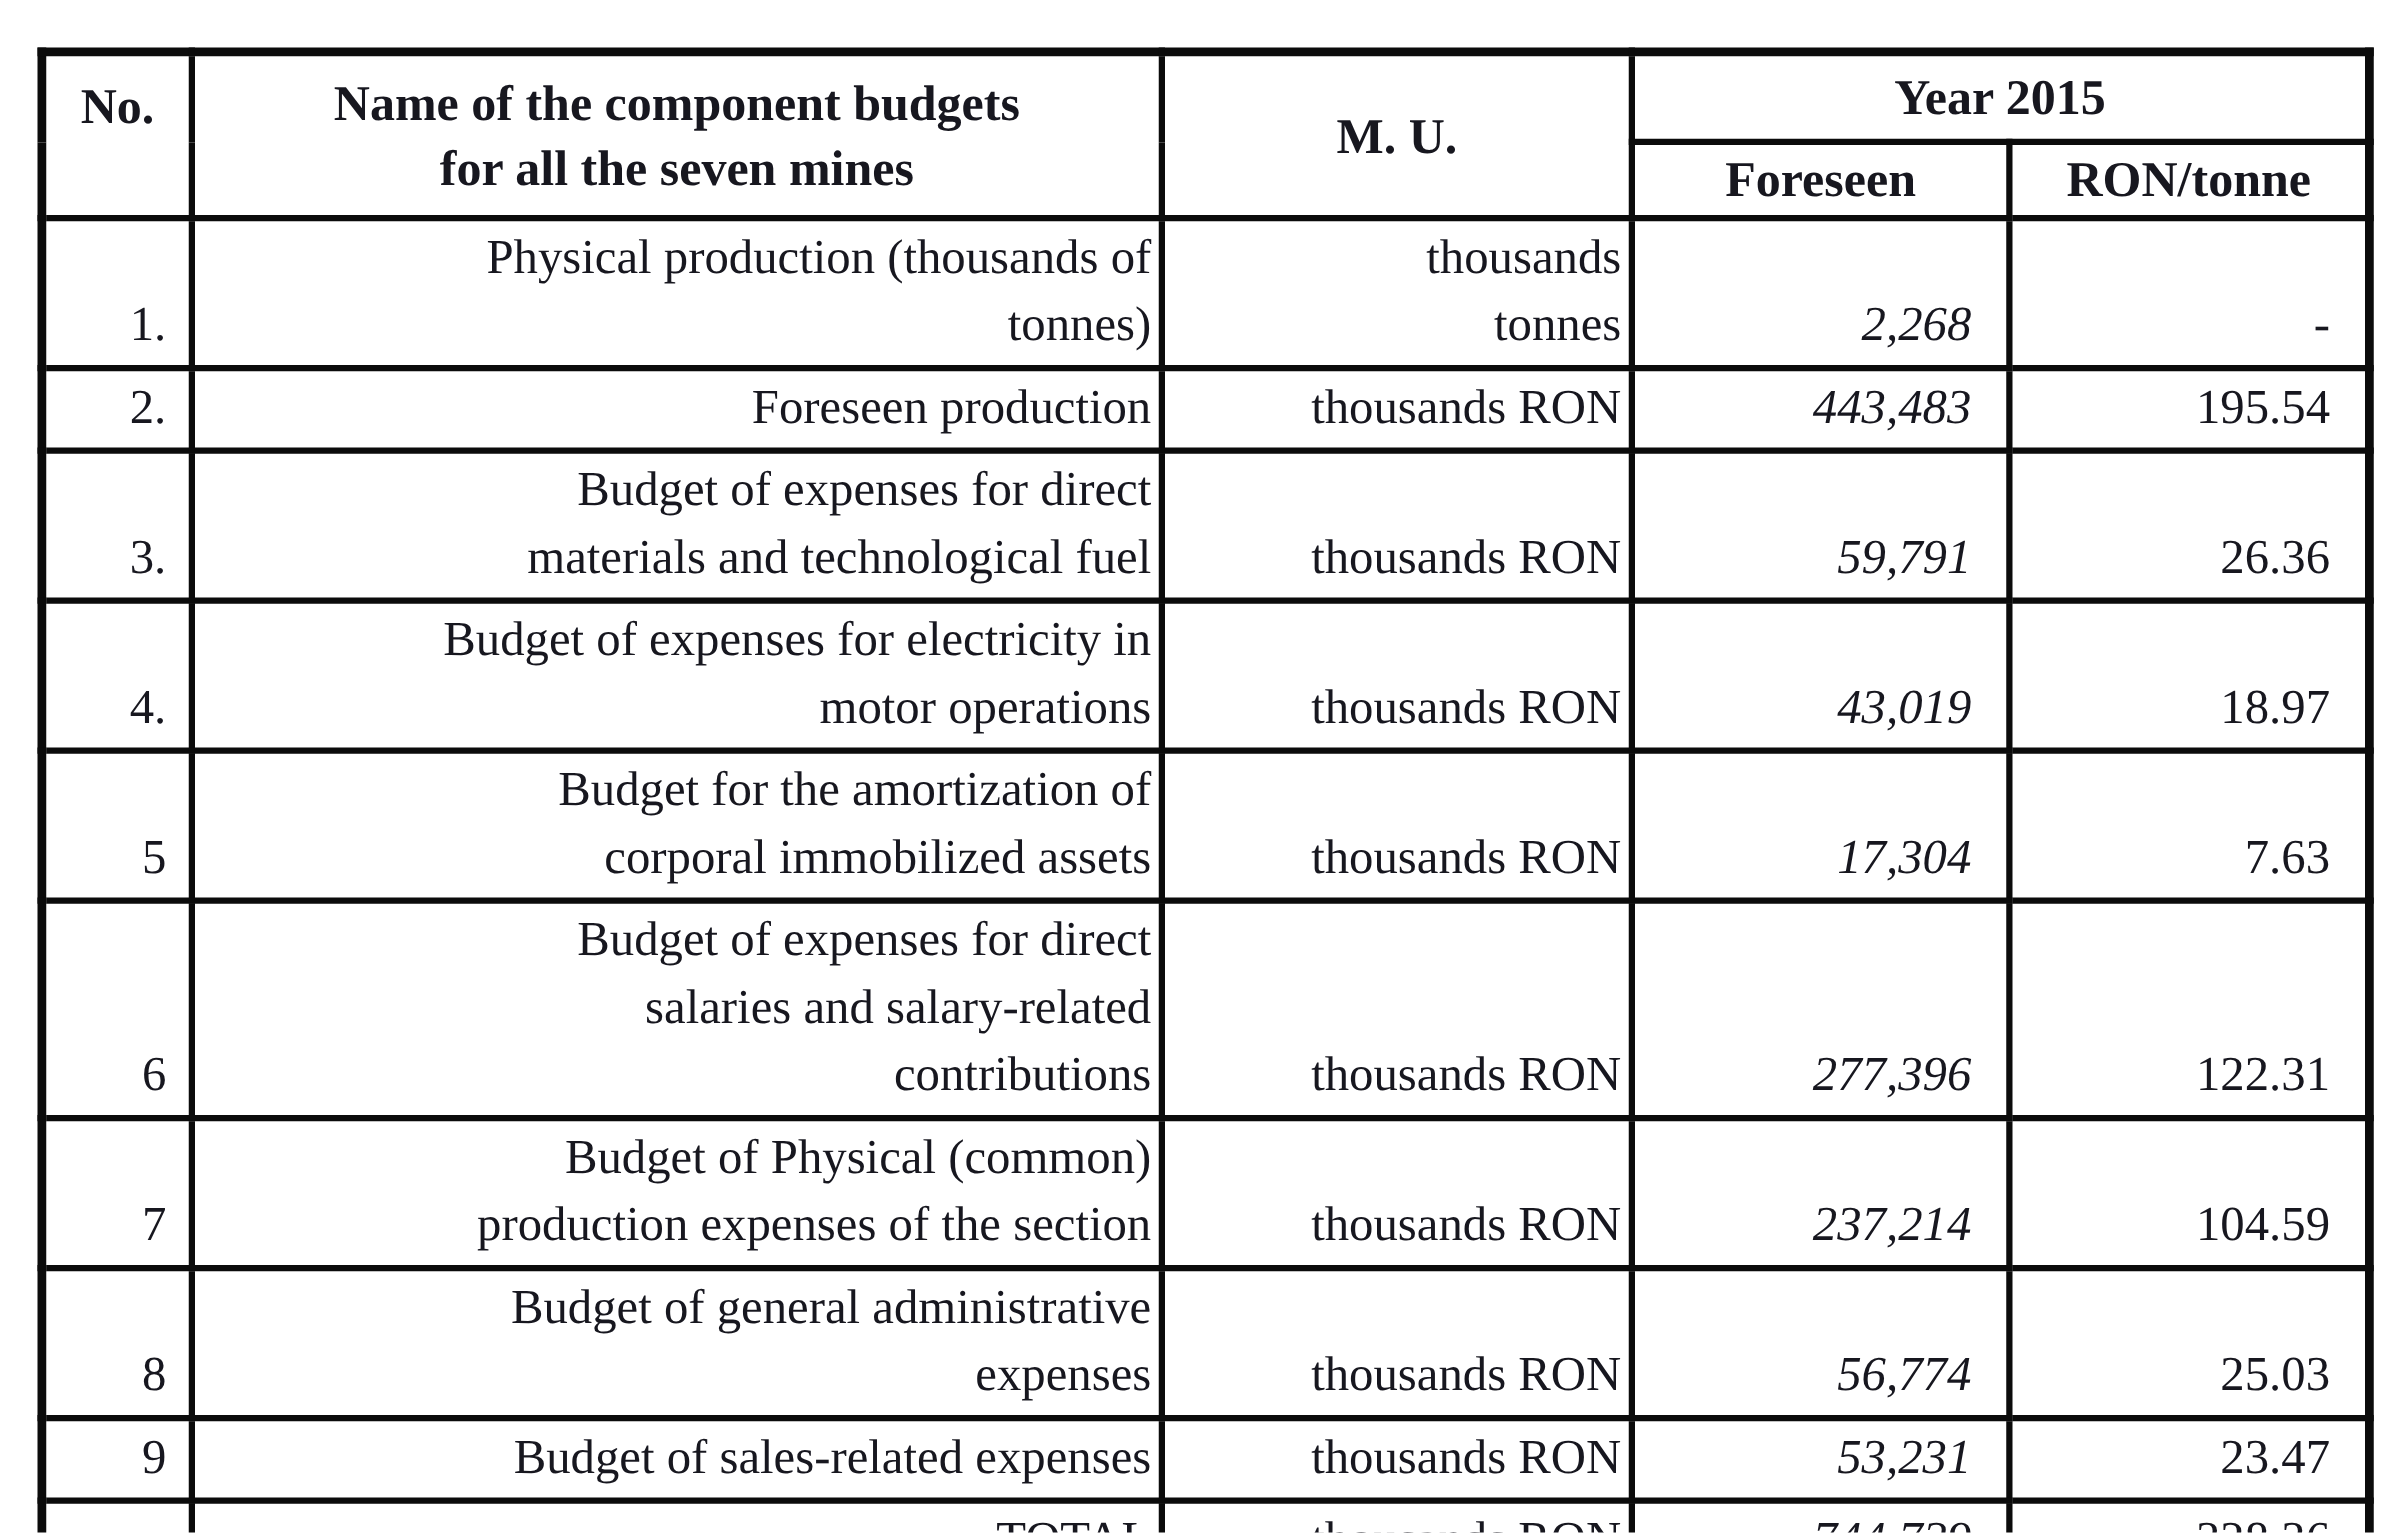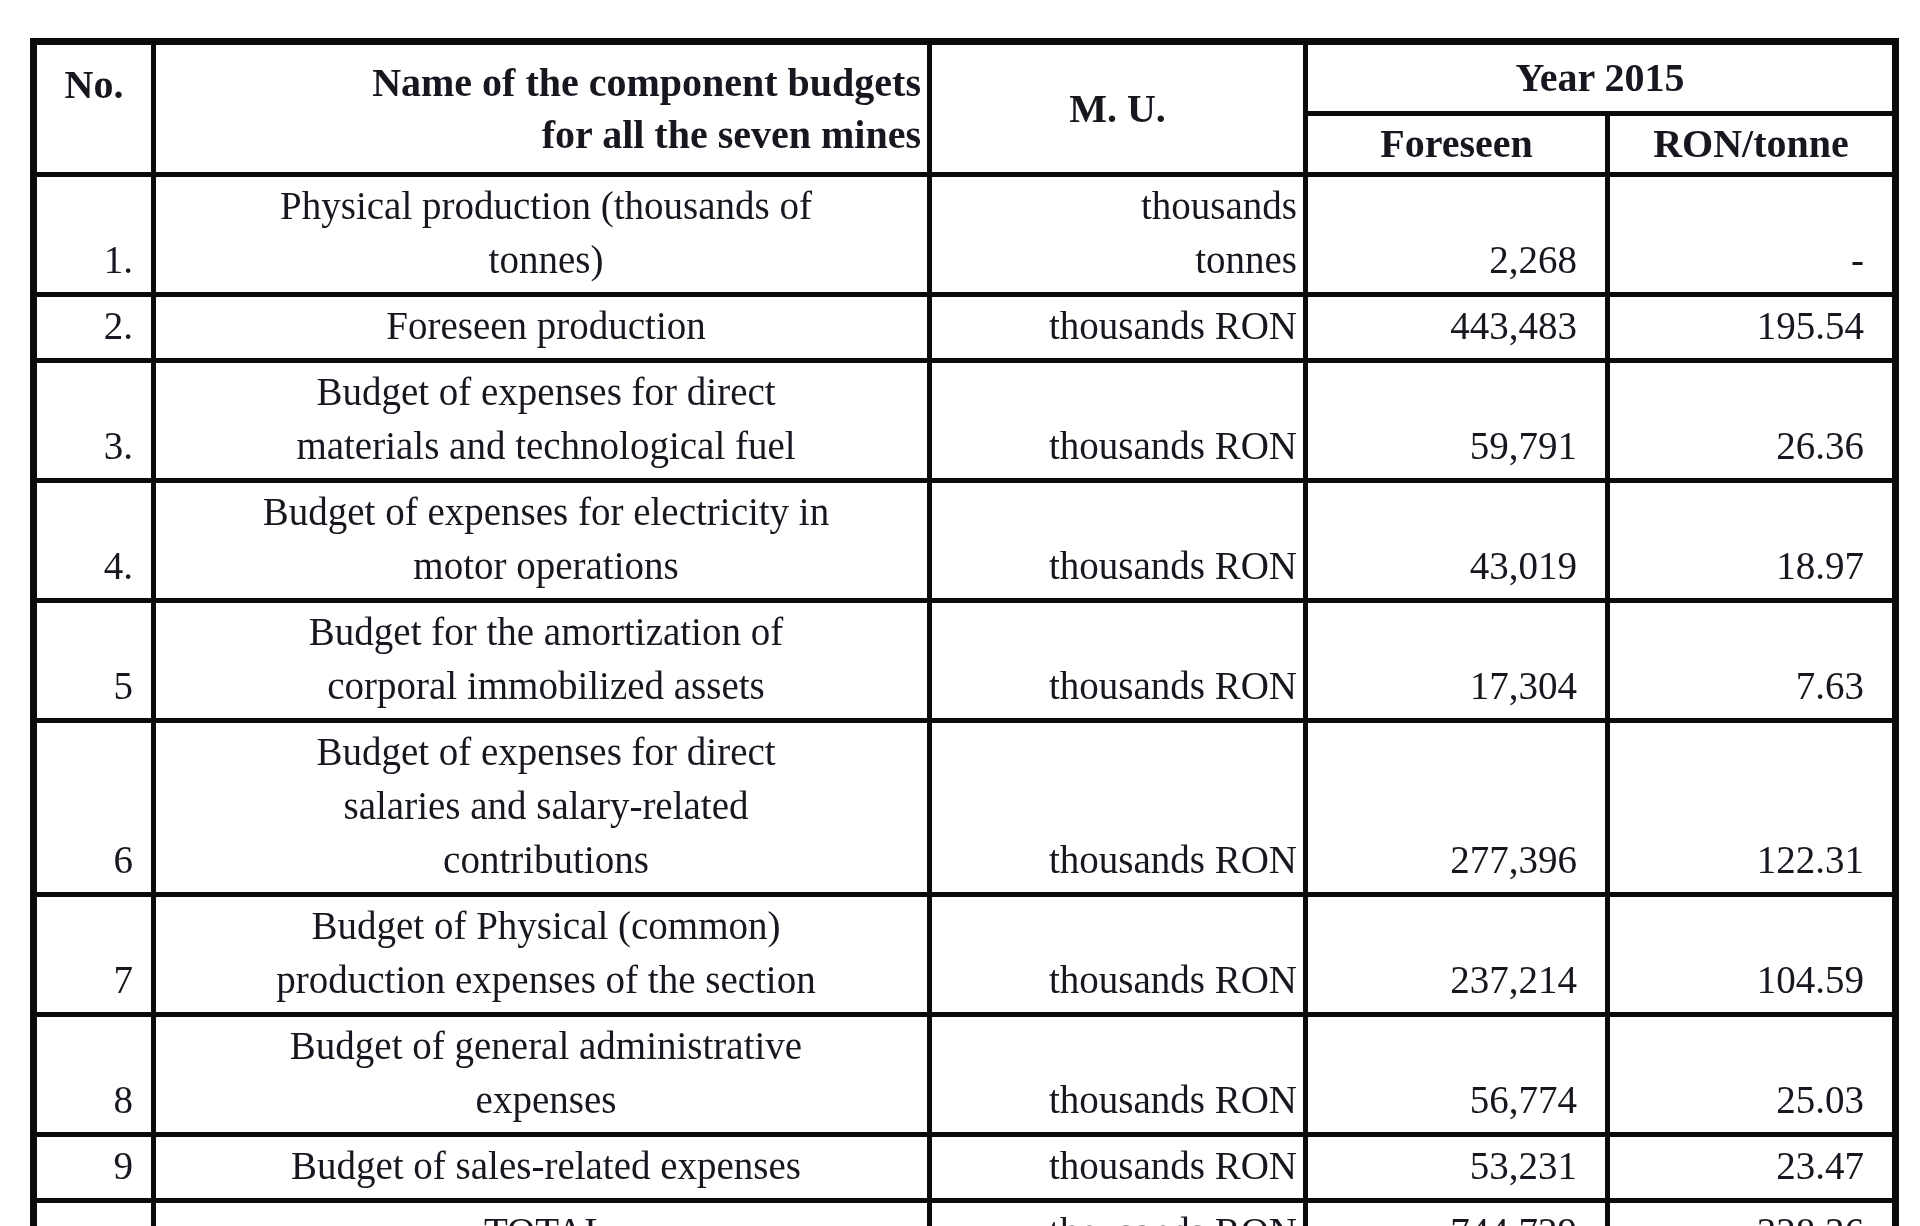--- a/index.html
+++ b/index.html
@@ -35,35 +35,35 @@
   
   .budget th {
     font-weight: bold;
     font-size: 40px;
     line-height: 52px;
     text-align: center;
     vertical-align: middle;
     padding: 2px 6px;
   }
   th.h-no   { vertical-align: top; padding-top: 14px; }
-  th.h-name { white-space: pre-line; text-align: right; }
+  th.h-name { white-space: pre-line; }
   tr.h-row1 { height: 72px; }
   tr.h-row2 { height: 56px; }
 
   
   .budget td {
     font-size: 39px;
     line-height: 54px;
     vertical-align: bottom;
     padding: 2px 6px 5px 6px;
   }
   td.no       { text-align: right; padding-right: 18px; }
-  td.name     { text-align: center;  padding-left: 15px; white-space: pre-line; }
+  td.name     { text-align: right;  padding-left: 15px; white-space: pre-line; }
   td.mu       { text-align: right; white-space: pre-line; }
-  td.foreseen { text-align: right; padding-right: 28px; }
+  td.foreseen { text-align: right; padding-right: 28px; font-style: italic; }
   td.ron      { text-align: right; padding-right: 28px; }
 
   
   #rows tr:nth-child(1)  { height: 110px; }
   #rows tr:nth-child(2)  { height: 54px;  }
   #rows tr:nth-child(3)  { height: 110px; }
   #rows tr:nth-child(4)  { height: 110px; }
   #rows tr:nth-child(5)  { height: 110px; }
   #rows tr:nth-child(6)  { height: 168px; }
   #rows tr:nth-child(7)  { height: 110px; }

